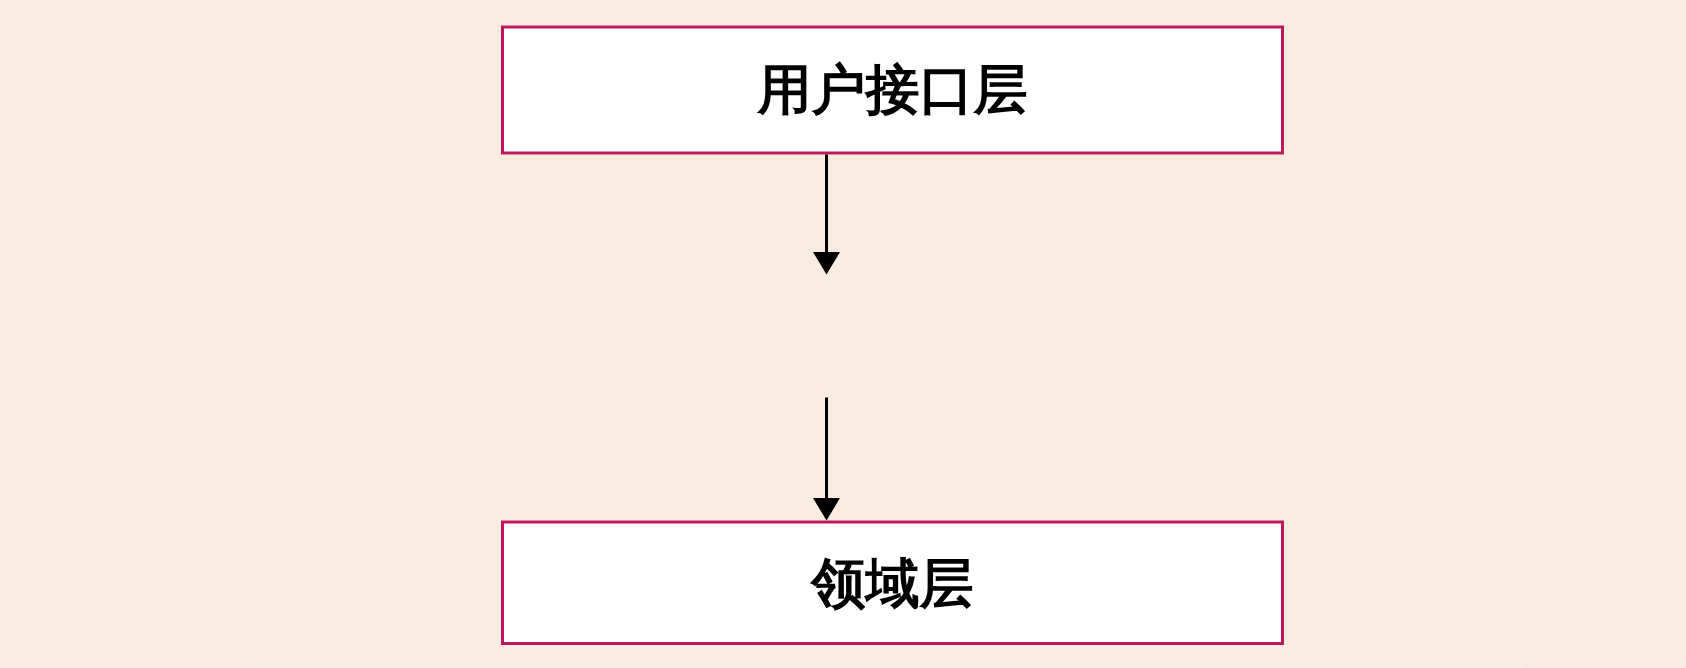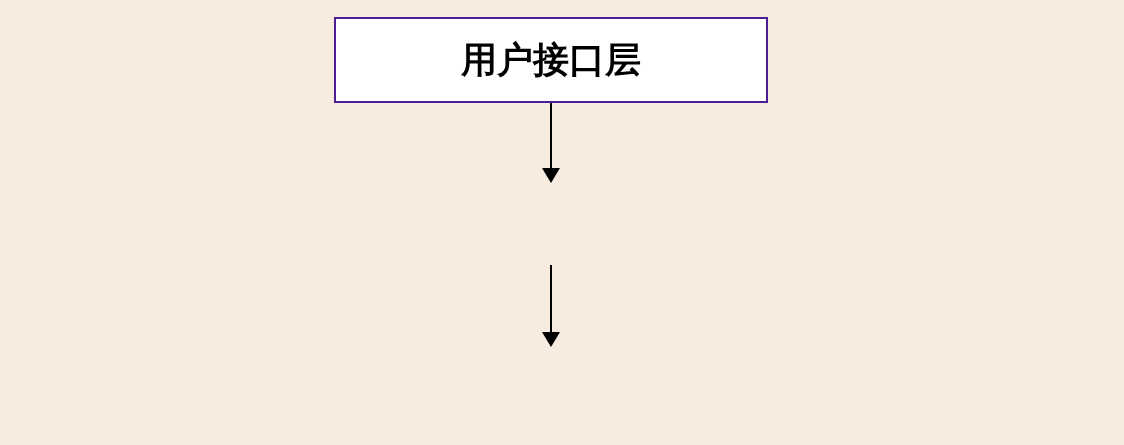--- a/index.html
+++ b/index.html
@@ -10,23 +10,23 @@
     position: relative;
     width: 1124px;
     height: 445px;
     background: #f8ebe0;
     font-family: "Liberation Sans", sans-serif;
     overflow: hidden;
   }
   .layer-box {
     position: absolute;
     left: 334px;
-    width: 434px;
+    width: 522px;
     background: #ffffff;
-    border: 2px solid #4c1d95;
+    border: 2px solid #be185d;
     box-sizing: border-box;
     display: flex;
     align-items: center;
     justify-content: center;
   }
   .box-1 { top: 17px;  height: 86px; }
   .box-2 { top: 183px; height: 82px; }
   .box-3 { top: 347px; height: 83px; }
   .layer-label {
     font-size: 36px;
@@ -71,14 +71,17 @@
     <div class="arrow-line"></div>
     <div class="arrow-head"></div>
   </div>
 
 
   <div class="arrow arrow-2">
     <div class="arrow-line"></div>
     <div class="arrow-head"></div>
   </div>
 
+  <div class="layer-box box-3">
+    <span class="layer-label">领域层</span>
+  </div>
 
 </div>
 
 </body></html>

